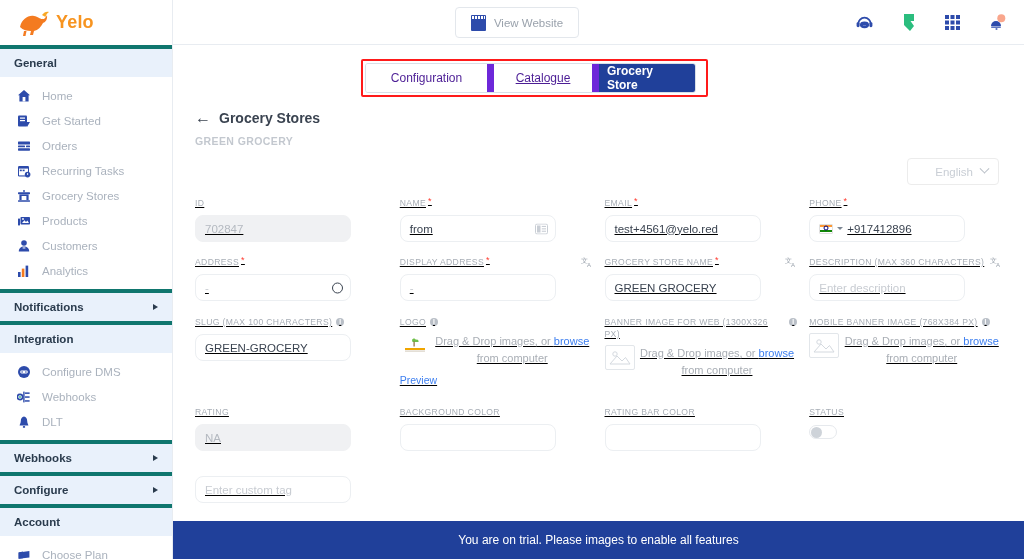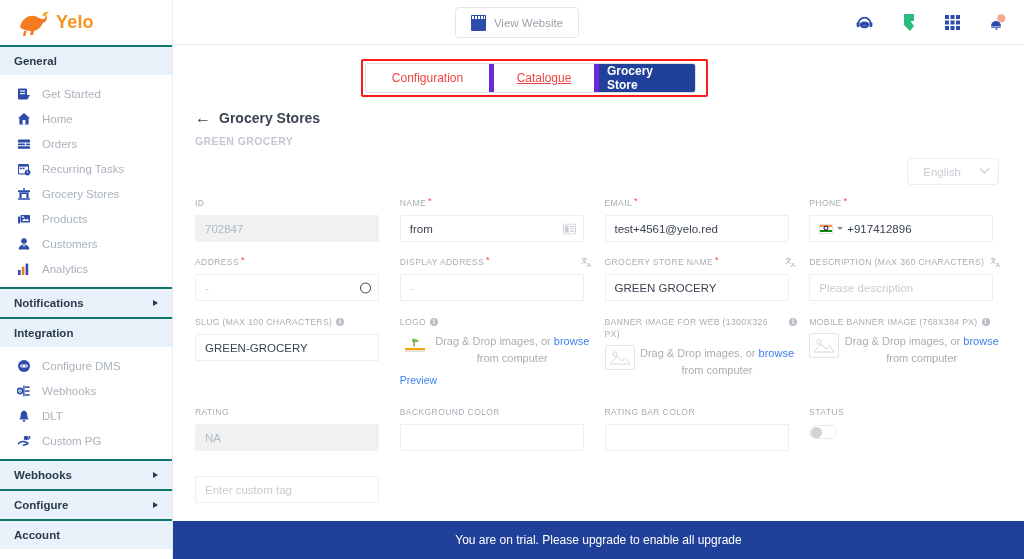--- a/index.html
+++ b/index.html
@@ -21,21 +21,21 @@
     height: 45px; display: flex; align-items: center; gap: 6px;
     padding-left: 16px;
   }
   .brand-logo { width: 34px; height: 28px; position: relative; }
   .brand-name {
     font-size: 18px; font-weight: bold; color: #f79420; letter-spacing: .2px;
   }
   .nav-section {
     background: #e9f1fb; color: #2a3b4d; font-size: 11.5px; font-weight: bold;
     padding: 8px 14px; display: flex; align-items: center; justify-content: space-between;
-    border-top: 2px solid #0f766e;
+    border-top: 4px solid #0f766e;
   }
   .nav-section .caret {
     width: 0; height: 0; border-left: 5px solid #2a3b4d;
     border-top: 3.5px solid transparent; border-bottom: 3.5px solid transparent;
   }
   .nav-item {
     height: 24px; display: flex; align-items: center; gap: 11px;
     padding: 0 14px 0 16px; color: #aab2bd; font-size: 11.5px;
     margin-top: 1px;
   }
@@ -72,62 +72,62 @@
     position: absolute; left: 188px; top: 59px; width: 347px; height: 38px;
     border: 2px solid #ff1a1a; border-radius: 2px; background: #fff;
   }
   .tabs {
     position: absolute; left: 192px; top: 63px; height: 30px;
     display: flex; border-radius: 3px; overflow: hidden;
     border: 1px solid #d9dfe7;
   }
   .tab {
     display: flex; align-items: center; justify-content: center;
-    font-size: 12px; color: #ef4444; background: #fff;
-    border-right: 5px solid #6d28d9; padding: 0 14px; height: 100%;
+    font-size: 12px; color: #4c1d95; background: #fff;
+    border-right: 7px solid #6d28d9; padding: 0 14px; height: 100%;
   }
   .tab:last-child { border-right: none; }
   .tab.active { background: #20409a; color: #fff; font-weight: bold; }
 
   .content { position: absolute; left: 0; top: 98px; right: 0; bottom: 38px; overflow: hidden; }
 
   .crumb {
     display: flex; align-items: center; gap: 8px; padding-left: 22px; padding-top: 12px;
   }
   .crumb-arrow { font-size: 16px; color: #3a4350; line-height: 1; }
   .crumb-text { font-size: 14px; font-weight: bold; color: #3a4350; }
   .store-sub {
     padding-left: 22px; margin-top: 9px; font-size: 10.5px;
     letter-spacing: .4px; color: #c3c8cf; font-weight: bold;
   }
 
   .lang-select {
     position: absolute; right: 25px; top: 60px; width: 92px; height: 27px;
     border: 1px solid #ececec; border-radius: 4px; background: #fff;
-    display: flex; align-items: center; justify-content: flex-end; gap: 20px;
+    display: flex; align-items: center; justify-content: flex-end; gap: 8px;
     padding-right: 10px; font-size: 11.5px; color: #c9ced5;
   }
   .chev { width: 7px; height: 7px; border-right: 1.6px solid #b9bfc7; border-bottom: 1.6px solid #b9bfc7; transform: rotate(45deg) translate(-2px,-2px); }
 
   
   .form { position: absolute; left: 22px; top: 99px; right: 22px; }
-  .frow { display: flex; gap: 12px; }
+  .frow { display: flex; gap: 12px; text-decoration: underline; }
   .fcol { width: 199px; margin-right: 0; position: relative; }
 
   .flabel {
     font-size: 8.6px; letter-spacing: .35px; color: #a8aeb6; text-transform: uppercase;
     display: flex; align-items: flex-start; gap: 2px; line-height: 12px;
     min-height: 12px;
   }
   .flabel .req { color: #ff3b30; font-size: 9px; line-height: 9px; }
   .flabel .spacer { flex: 1; }
   .input {
-    margin-top: 6px; height: 27px; border: 1px solid #eceff2; border-radius: 1px;
+    margin-top: 6px; height: 27px; border: 1px solid #eceff2; border-radius: 8px;
     background: #fff; display: flex; align-items: center; padding: 0 9px;
-    font-size: 11.5px; color: #3a4350; width: 184px; position: relative;
+    font-size: 11.5px; color: #3a4350; width: 156px; position: relative;
   }
   .input.disabled { background: #f0f1f3; border-color: #f0f1f3; color: #b4b9c0; }
   .input .ph { color: #c8ccd2; }
   .inp-right {
     position: absolute; right: 7px; top: 50%; transform: translateY(-50%);
     display: flex; align-items: center;
   }
 
   .translate-ico { width: 12px; height: 12px; position: relative; flex: 0 0 12px; }
   .info-ico {
@@ -203,36 +203,36 @@
     </div>
 
     <div id="sidebar-nav">
         <div class="nav-section">
           <span>General</span>
         </div>
         <div class="nav-items-wrap">
           <div class="nav-item">
             <span class="nav-icon">
               <svg width="14" height="14" viewBox="0 0 14 14">
+                <path d="M7 1 L13 6.3 L11.6 6.3 L11.6 12.5 L2.4 12.5 L2.4 6.3 L1 6.3 Z" fill="#2d4bab"></path>
+                <rect x="5.6" y="8" width="2.8" height="4.5" fill="#fff"></rect>
+              </svg>
+            </span>
+            <span>Home</span>
+          </div>
+          <div class="nav-item">
+            <span class="nav-icon">
+              <svg width="14" height="14" viewBox="0 0 14 14">
                 <rect x="1" y="1.5" width="9" height="11" rx="1" fill="#2d4bab"></rect>
                 <rect x="3" y="3.5" width="5" height="1.2" fill="#fff"></rect>
                 <rect x="3" y="6" width="5" height="1.2" fill="#fff"></rect>
                 <path d="M8 8 L13 8 L10 13 Z" fill="#2d4bab"></path>
               </svg>
             </span>
             <span>Get Started</span>
-          </div>
-          <div class="nav-item">
-            <span class="nav-icon">
-              <svg width="14" height="14" viewBox="0 0 14 14">
-                <path d="M7 1 L13 6.3 L11.6 6.3 L11.6 12.5 L2.4 12.5 L2.4 6.3 L1 6.3 Z" fill="#2d4bab"></path>
-                <rect x="5.6" y="8" width="2.8" height="4.5" fill="#fff"></rect>
-              </svg>
-            </span>
-            <span>Home</span>
           </div>
           <div class="nav-item">
             <span class="nav-icon">
               <svg width="14" height="14" viewBox="0 0 14 14">
                 <rect x="1" y="2.5" width="12" height="3" rx=".6" fill="#2d4bab"></rect>
                 <rect x="1" y="6.6" width="7" height="1.6" rx=".5" fill="#2d4bab"></rect>
                 <rect x="9" y="6.6" width="4" height="1.6" rx=".5" fill="#2d4bab"></rect>
                 <rect x="1" y="9.3" width="12" height="2.4" rx=".6" fill="#2d4bab"></rect>
               </svg>
             </span>
@@ -328,30 +328,20 @@
             <span>Webhooks</span>
           </div>
           <div class="nav-item">
             <span class="nav-icon">
               <svg width="14" height="14" viewBox="0 0 14 14">
                 <path d="M7 1.4 C9 1.4,10.2 3.6,10.2 6 C10.2 8.4,11.4 9.6,11.4 10.6 L2.6 10.6 C2.6 9.6,3.8 8.4,3.8 6 C3.8 3.6,5 1.4,7 1.4 Z" fill="#2d4bab"></path>
                 <rect x="5.8" y="11" width="2.4" height="1.8" rx=".9" fill="#2d4bab"></rect>
               </svg>
             </span>
             <span>DLT</span>
-          </div>
-          <div class="nav-item">
-            <span class="nav-icon">
-              <svg width="14" height="14" viewBox="0 0 14 14">
-                <path d="M1.5 9.6 C3 8,5 7.2,7 7.6 L10 8.4 C11 8.6,11.4 9.6,10.4 10 L6.5 11.2" fill="none" stroke="#2d4bab" stroke-width="1.5" stroke-linecap="round"></path>
-                <circle cx="9" cy="4" r="2.3" fill="#2d4bab"></circle>
-                <path d="M11.6 2 L13 3.4 L11 5.6" fill="none" stroke="#2d4bab" stroke-width="1.2"></path>
-              </svg>
-            </span>
-            <span>Custom PG</span>
           </div>
         </div>
         <div class="nav-section">
           <span>Webhooks</span>
           <span class="caret"></span>
         </div>
         <div class="nav-section">
           <span>Configure</span>
           <span class="caret"></span>
         </div>
@@ -546,21 +536,21 @@
               <span>DESCRIPTION (MAX 360 CHARACTERS)</span>
               <span class="spacer"></span>
               <span class="translate-ico">
                 <svg width="12" height="12" viewBox="0 0 12 12">
                     <text x="0" y="7" font-size="7" fill="#9aa2ac" font-family="Liberation Sans">文</text>
                     <text x="6" y="11" font-size="6" fill="#9aa2ac" font-family="Liberation Sans">A</text>
                   </svg>
               </span>
             </div>
             <div class="input">
-              <span class="ph">Please description</span>
+              <span class="ph">Enter description</span>
             </div>
           </div>
         </div>
 
         <div class="frow" style="margin-top:15px;">
           <div class="fcol">
             <div class="flabel">
               <span>SLUG (MAX 100 CHARACTERS)</span>
               <span class="info-ico">i</span>
             </div>
@@ -661,16 +651,16 @@
             <div class="input" style="margin-top:8px;">
               <span class="ph">Enter custom tag</span>
             </div>
           </div>
         </div>
 
       </div>
     </div>
 
     <div class="banner">
-      <span>You are on trial. Please upgrade to enable all upgrade</span>
+      <span>You are on trial. Please images to enable all features</span>
     </div>
   </div>
 </div>
 
 </body></html>

